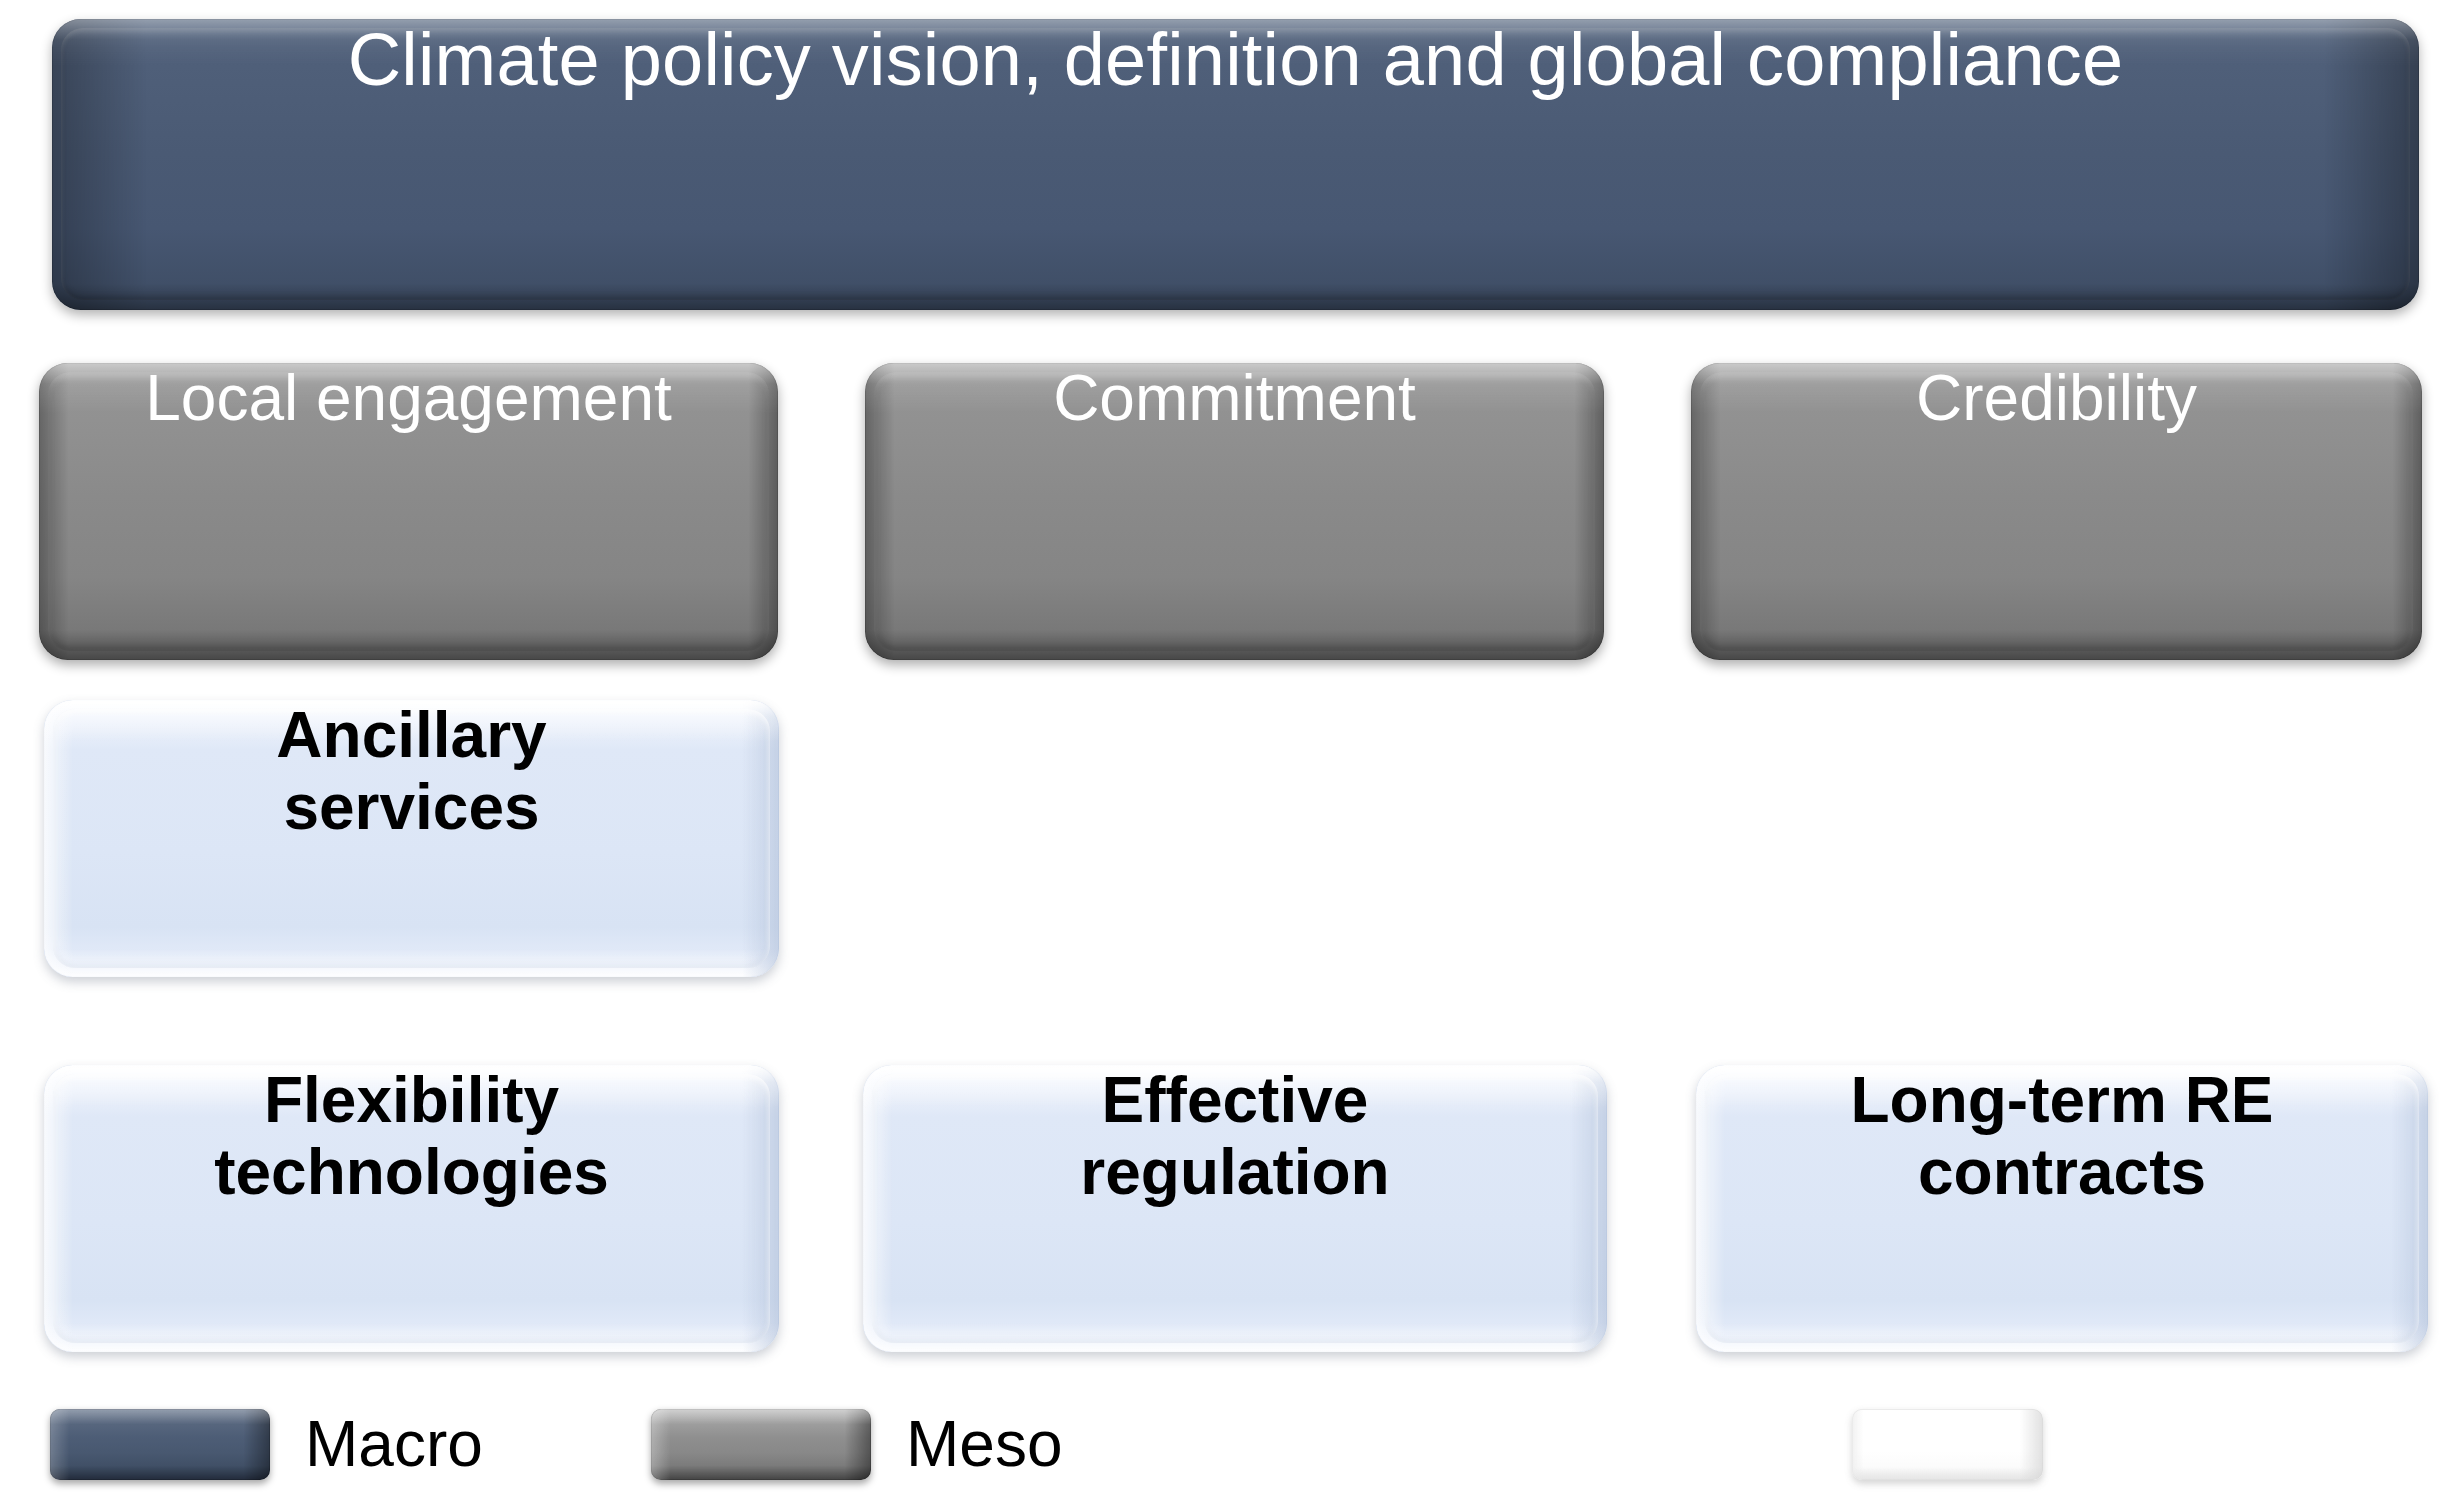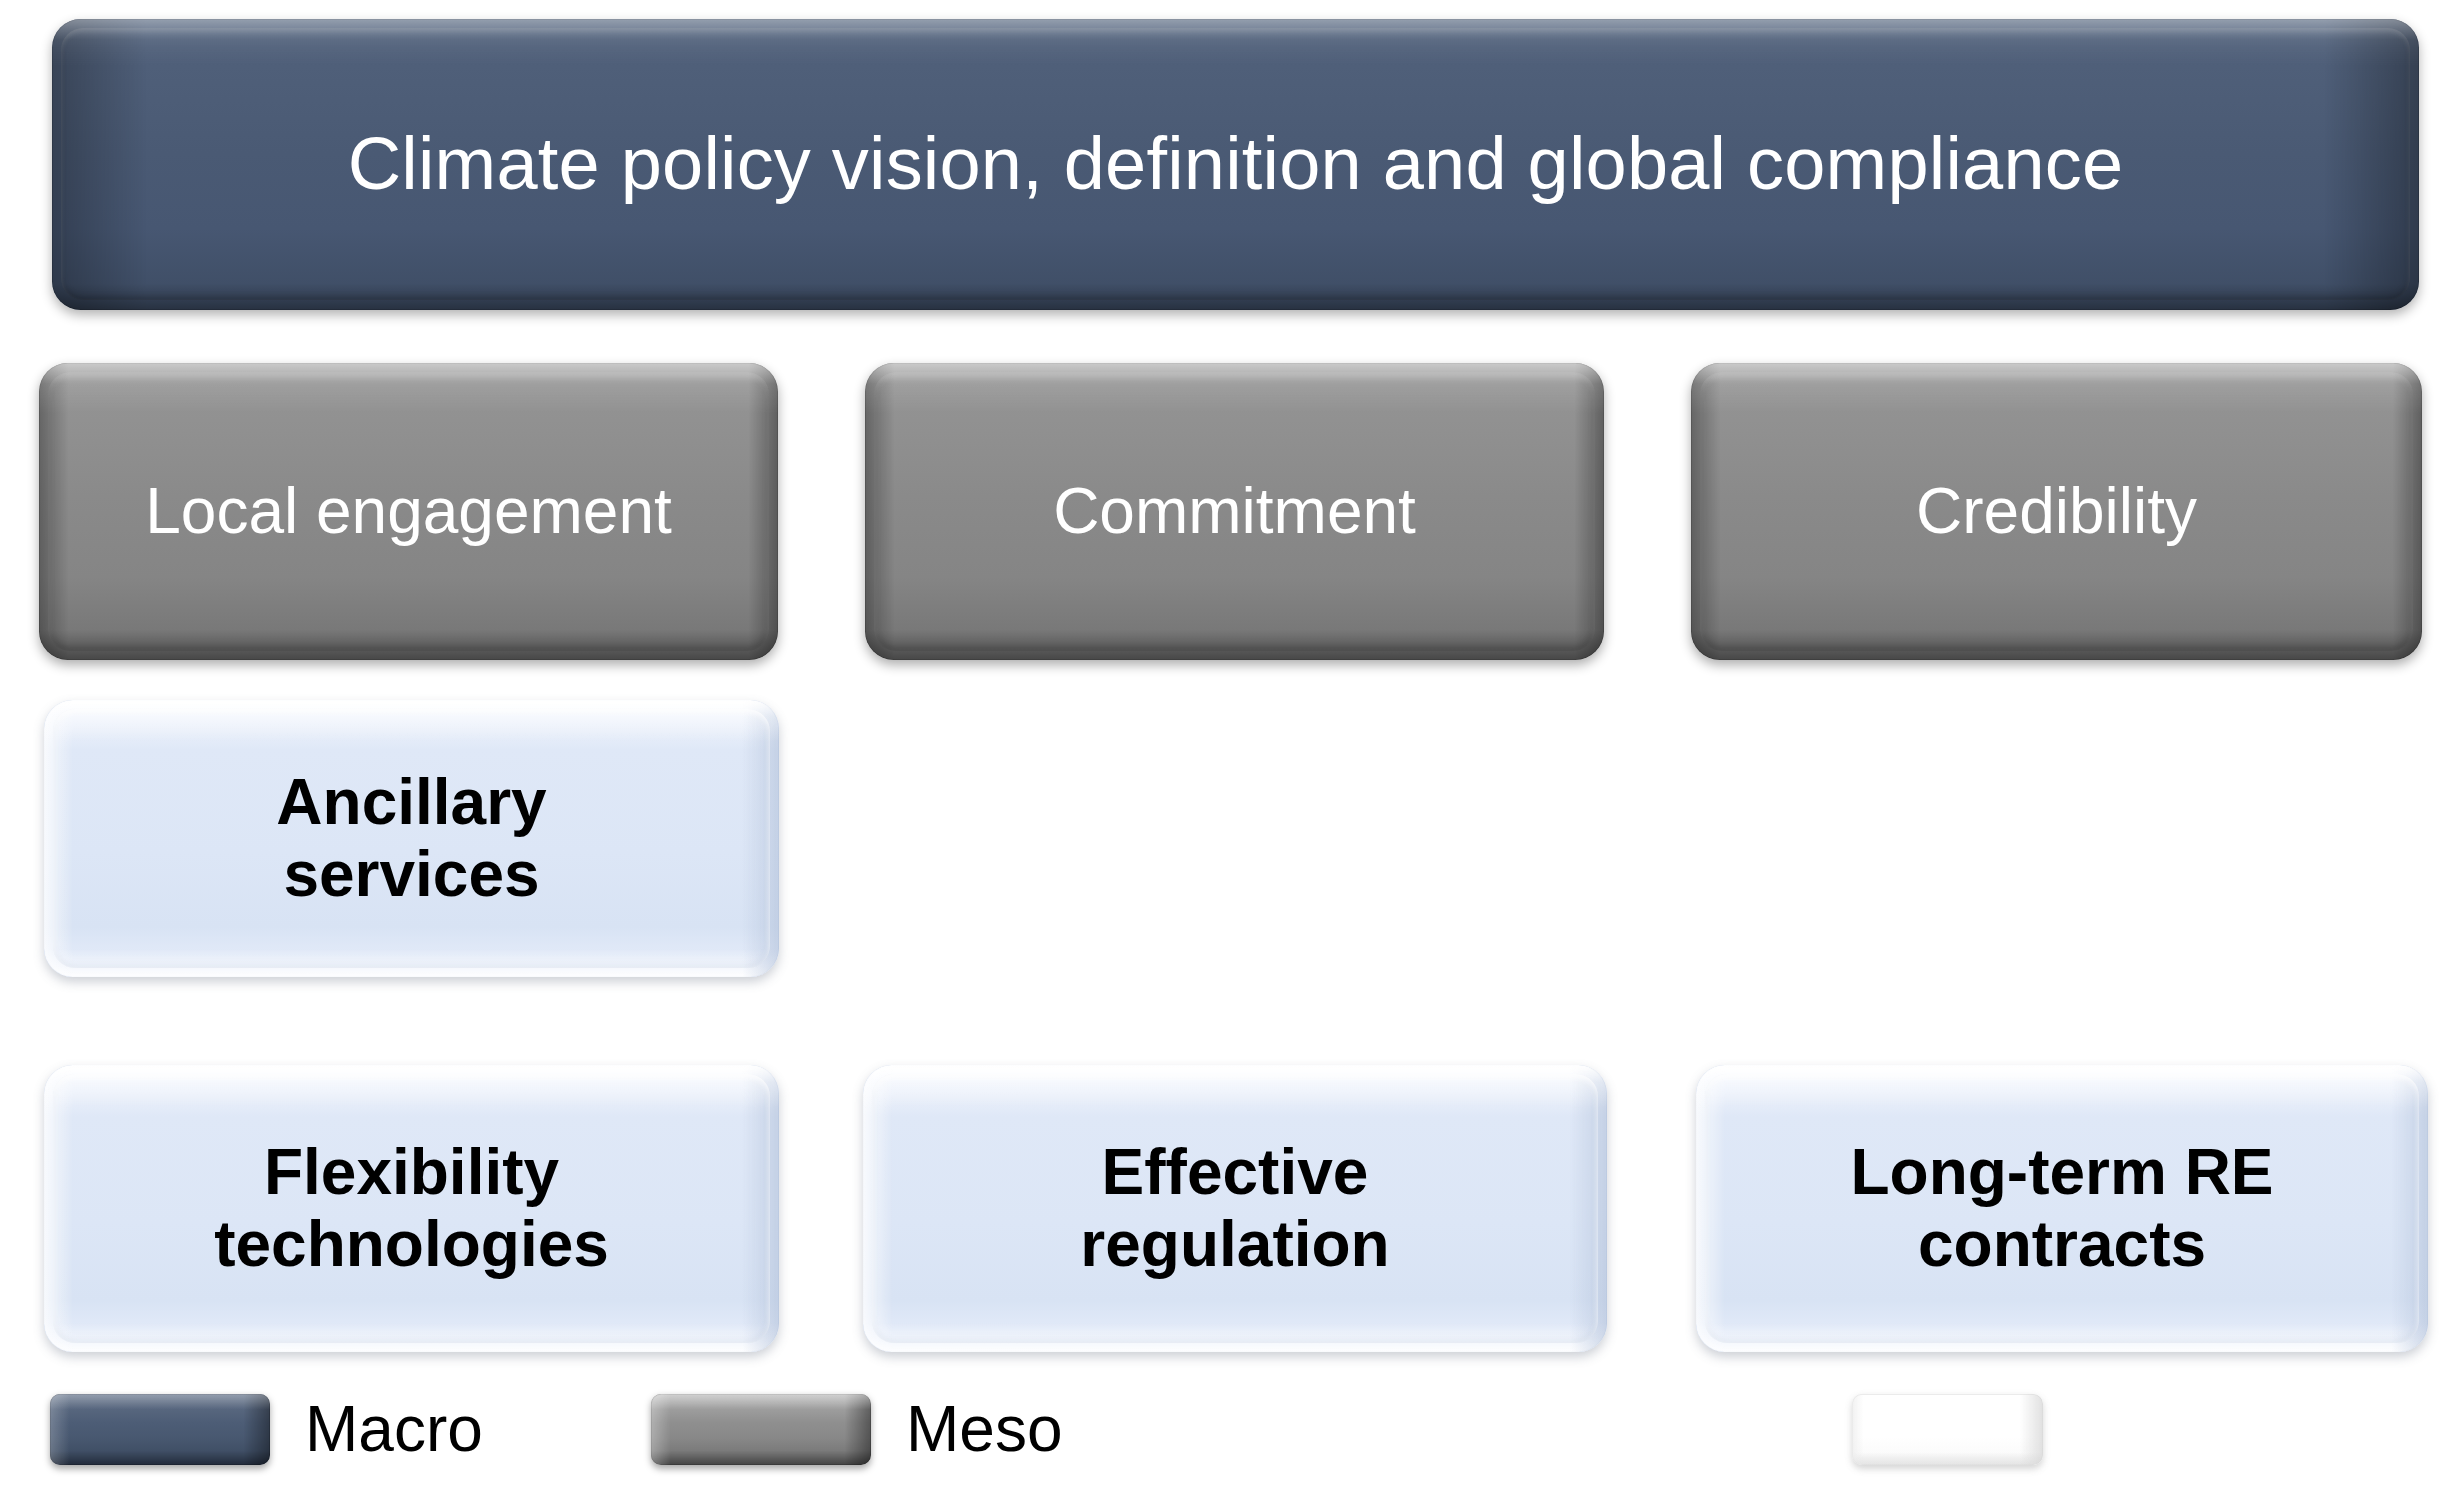--- a/index.html
+++ b/index.html
@@ -20,21 +20,21 @@
     width: 2462px;
     height: 1498px;
     background: #ffffff;
   }
 
   
   .box {
     position: absolute;
     box-sizing: border-box;
     display: flex;
-    align-items: center;
+    align-items: flex-start;
     justify-content: center;
     text-align: center;
     border-radius: 28.6px;
     line-height: 1.12;
     overflow: hidden;
   }
   .box .label {
     position: relative;
     z-index: 3;
     padding: 0 11.8px;
@@ -132,21 +132,21 @@
     left: 0;
     top: 1377px;
     width: 2462px;
     height: 121px;
   }
   .legend-item {
     position: absolute;
     display: flex;
     align-items: center;
     height: 84px;
-    top: 10px;
+    top: 25px;
   }
   .swatch {
     position: relative;
     width: 220px;
     height: 71px;
     border-radius: 10px;
     box-sizing: border-box;
     flex: 0 0 auto;
     overflow: hidden;
   }

